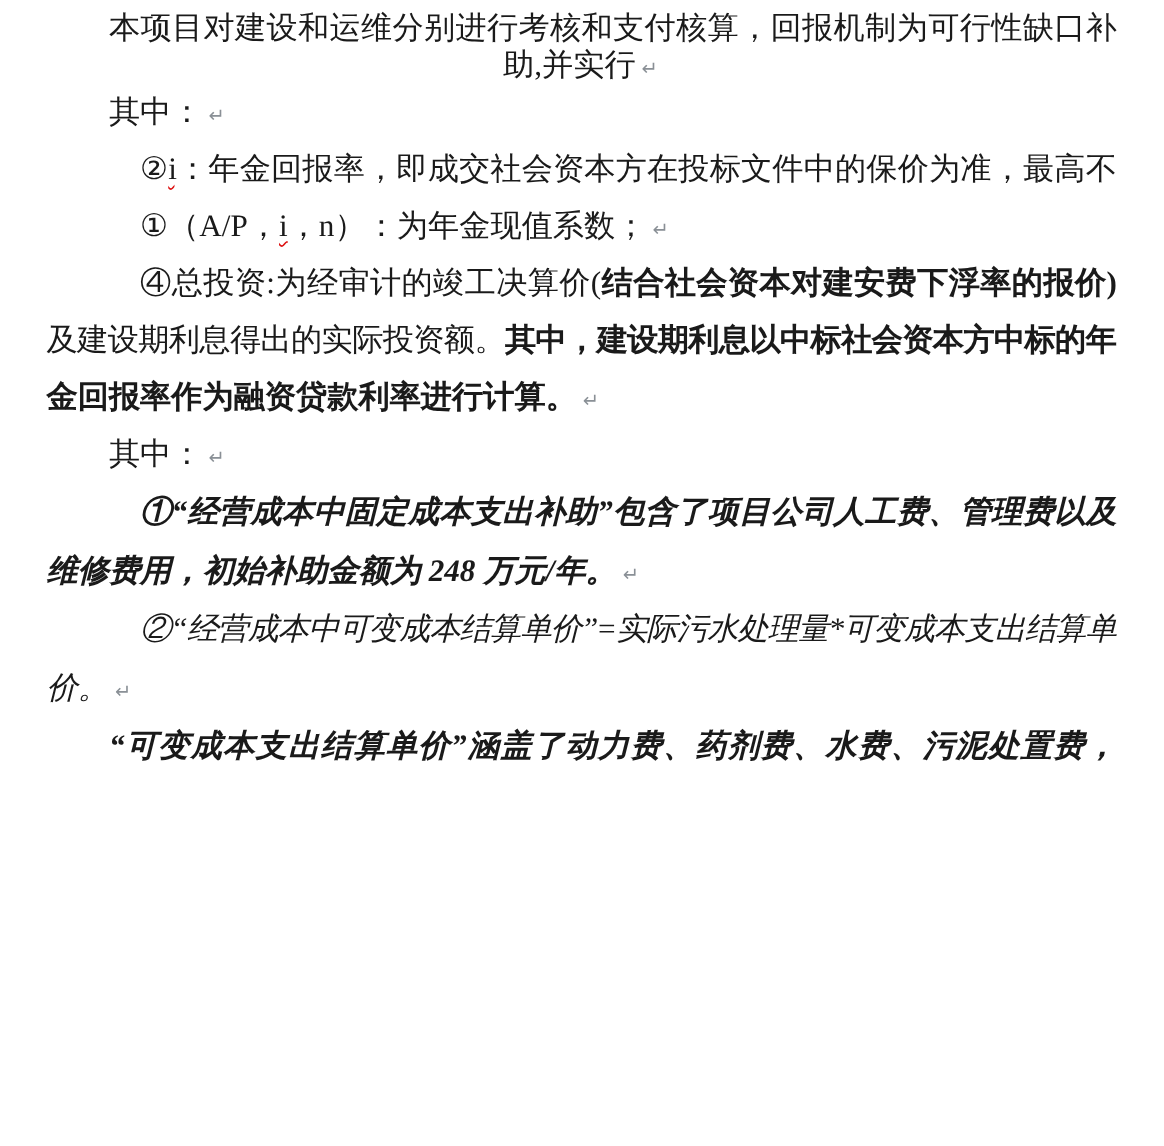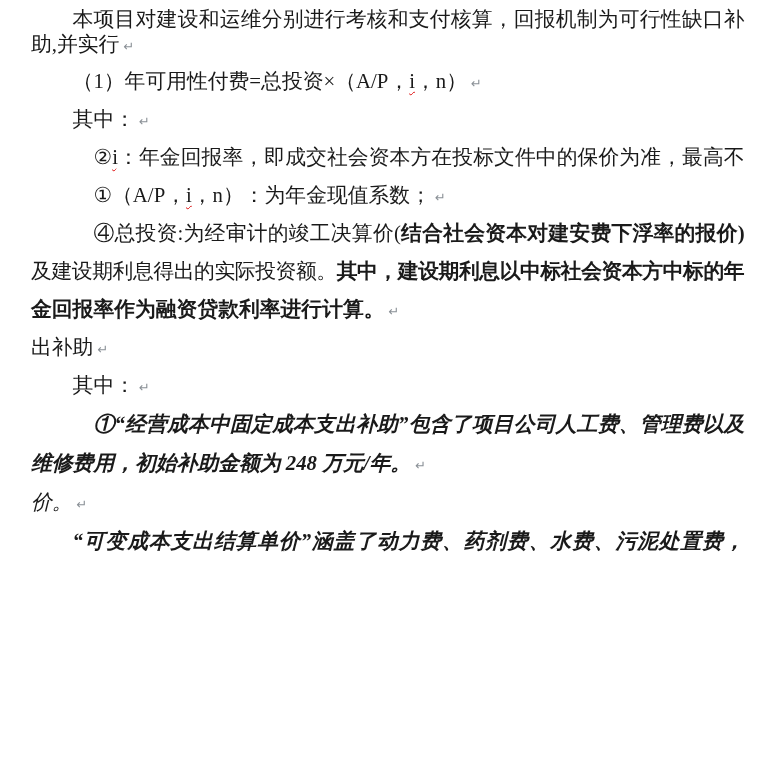--- a/index.html
+++ b/index.html
@@ -6,21 +6,21 @@
   body{
     width:776px;height:764px;overflow:hidden;
     background:#ffffff;color:#1a1a1a;
     font-family:"Liberation Serif","DejaVu Serif",serif;
   }
   .page{padding:6px 31px 0 31px;width:712px;}
   .line{
     height:38px;line-height:38px;font-size:20.8px;
     white-space:nowrap;overflow:visible;
   }
-  .line.p1{height:25px;line-height:25px;}
+  .line.p1{height:25px;line-height:25px;text-align:center;}
   .line.late{height:39px;line-height:39px;font-style:italic;}
   .line.g{margin-top:6px;}
   .line.j{
     white-space:normal;
     text-align:justify;text-align-last:justify;
     letter-spacing:-1.6px;
   }
   .i2{text-indent:2em;}
   .i3{text-indent:3em;}
   .b{font-weight:bold;margin-top:32px;}
@@ -35,26 +35,25 @@
     font-size:13px;letter-spacing:0;margin-left:4px;
     font-family:"DejaVu Sans",sans-serif;
   }
 </style>
 </head>
 <body>
 
 <div class="page" style="background: rgb(255, 255, 255); color: rgb(26, 26, 26);">
     <div class="line i2 j p1"><span class="">本项目对建设和运维分别进行考核和支付核算，回报机制为可行性缺口补</span></div>
     <div class="line p1"><span class="">助,并实行</span><span class="pm" style="color: rgb(138, 144, 150);">↵</span></div>
-    <div class="line i2 g"><span class="">（1）年可用性付费=总投资×（A/P，</span><span class="sp ">i</span><span class="">，n）</span><span class="pm" style="color: rgb(138, 144, 150);">↵</span></div>
     <div class="line i2"><span class="">其中：</span><span class="pm" style="color: rgb(138, 144, 150);">↵</span></div>
     <div class="line i3 j"><span class="">②</span><span class="sp ">i</span><span class="">：年金回报率，即成交社会资本方在投标文件中的保价为准，最高不</span></div>
     <div class="line i3"><span class="">①（A/P，</span><span class="sp ">i</span><span class="">，n）：为年金现值系数；</span><span class="pm" style="color: rgb(138, 144, 150);">↵</span></div>
     <div class="line i3 j"><span class="">④总投资:为经审计的竣工决算价(</span><span class="b ">结合社会资本对建安费下浮率的报价)</span></div>
     <div class="line j"><span class="">及建设期利息得出的实际投资额。</span><span class="b ">其中，建设期利息以中标社会资本方中标的年</span></div>
     <div class="line"><span class="b ">金回报率作为融资贷款利率进行计算。</span><span class="pm" style="color: rgb(138, 144, 150);">↵</span></div>
-    <div class="line"><span class="">出补助</span><span class="pm" style="color: rgb(138, 144, 150);">↵</span></div>
     <div class="line i2"><span class="">其中：</span><span class="pm" style="color: rgb(138, 144, 150);">↵</span></div>
     <div class="line i3 j late"><span class="b ">①“经营成本中固定成本支出补助”包含了项目公司人工费、管理费以及</span></div>
     <div class="line late"><span class="b ">维修费用，初始补助金额为 248 万元/年。</span><span class="pm" style="color: rgb(138, 144, 150);">↵</span></div>
+    <div class="line i3 j late"><span class="">②“经营成本中可变成本结算单价”=实际污水处理量*可变成本支出结算单</span></div>
     <div class="line late"><span class="">价。</span><span class="pm" style="color: rgb(138, 144, 150);">↵</span></div>
     <div class="line i2 j late"><span class="b ">“可变成本支出结算单价”涵盖了动力费、药剂费、水费、污泥处置费，</span></div>
   </div>
 
 </body></html>

